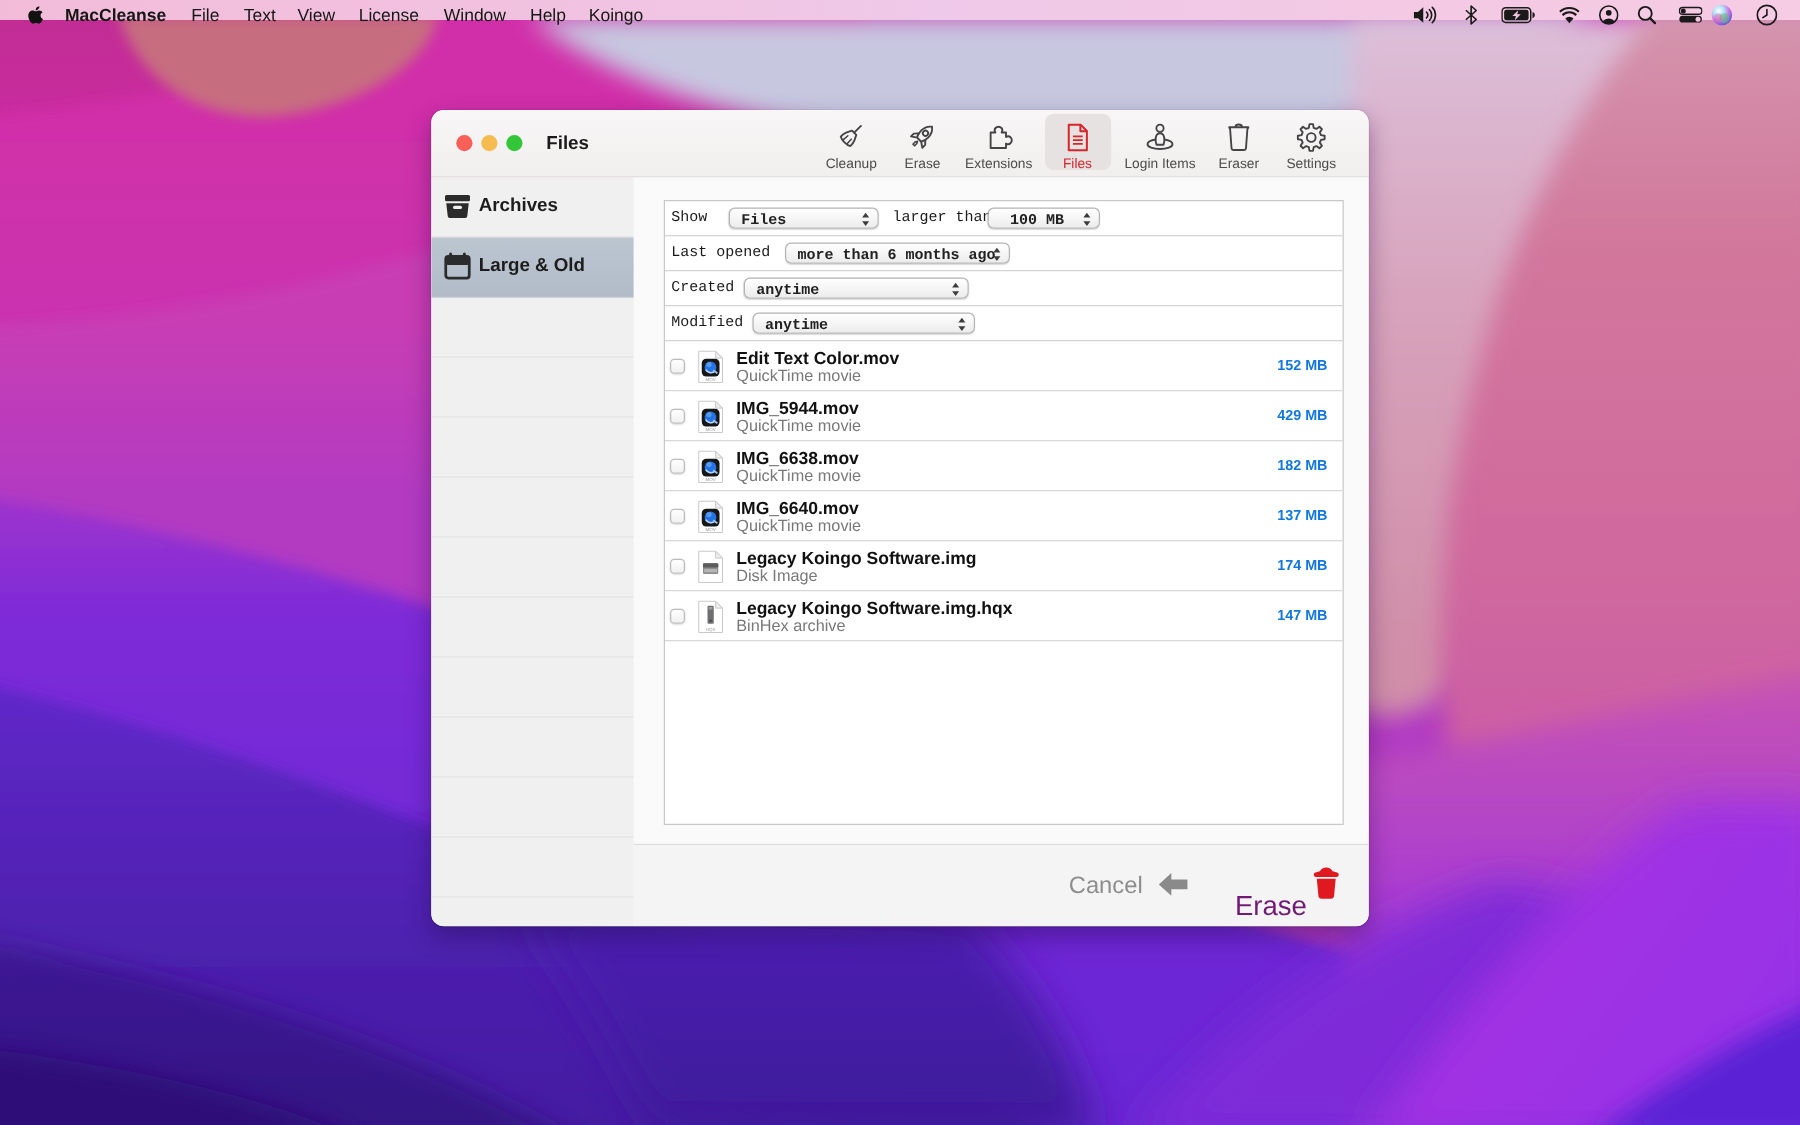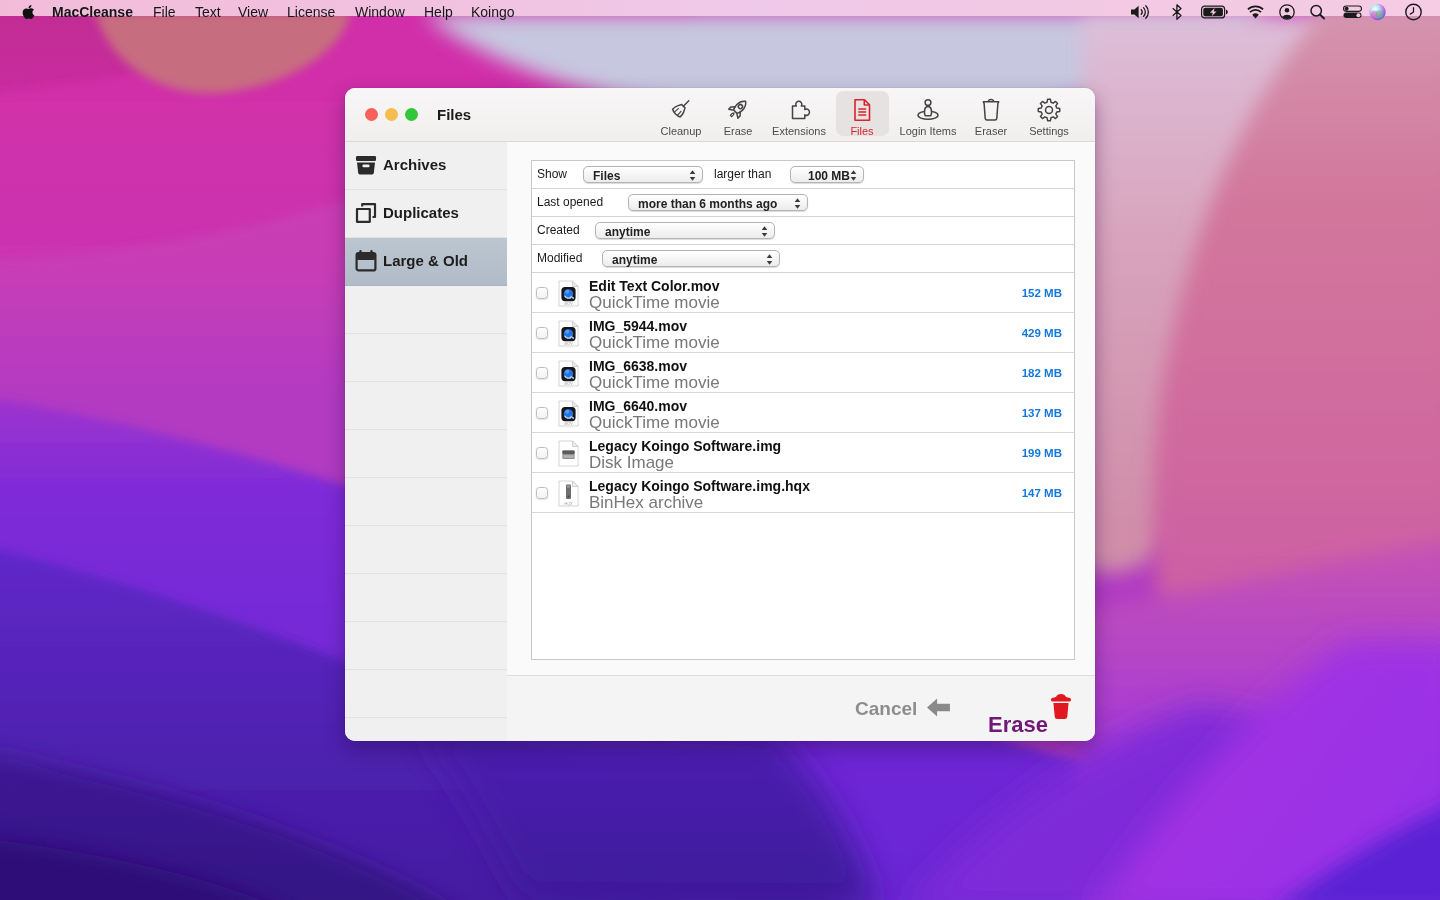--- a/index.html
+++ b/index.html
@@ -26,36 +26,36 @@
   #files-sel { position:absolute; left:491px; top:3px; width:53px; height:45px; background:#e5e2e1; border-radius:7px; }
   
   #sidebar { position:absolute; left:0; top:54px; width:162px; height:599px; background:#f1f0f0; }
   .srow { position:relative; height:48px; border-bottom:1px solid #e3e2e2; }
   .slabel { position:absolute; left:38px; top:14px; font-size:15px; font-weight:bold; color:#1d1d1d; }
   .srow svg { position:absolute; left:9px; top:11px; }
   .ssel { background:linear-gradient(#bcc6d1,#b2bcc8); border-bottom:1px solid #aab4c0; }
   
   #content { position:absolute; left:162px; top:54px; width:588px; height:533px; background:#fafafa; }
   #box { position:absolute; left:24px; top:18px; width:544px; height:500px; background:#ffffff; border:1px solid #c9c8c8; }
-  .frow { position:relative; height:28px; border-bottom:1px solid #d5d4d4; font-size:12px; color:#1a1a1a; }
+  .frow { position:relative; height:28px; border-bottom:1px solid #d5d4d4; font-size:12px; color:#1a1a1a;font-family:Liberation Mono, monospace; }
   .flabel { position:absolute; top:6px; }
   .pop { position:absolute; top:5px; height:17px; border:1px solid #b5b4b4; border-radius:5px;
     background:linear-gradient(#ffffff,#ececec); font-size:12px; font-weight:bold; color:#222;
     box-shadow:0 0.5px 1px rgba(0,0,0,0.15); }
   .pop span { position:absolute; left:9px; top:2px; }
   .pop svg { position:absolute; right:6px; top:3px; }
   .lrow { position:relative; height:40px; border-bottom:1px solid #d9d8d8; }
   .cbx { position:absolute; left:4px; top:14px; width:12px; height:12px; background:linear-gradient(#ffffff,#f1f1f1);
     border:1px solid #bdbcbc; border-radius:3.5px; box-shadow:0 0.5px 1.5px rgba(0,0,0,0.2); }
   .ficon { position:absolute; left:26px; top:7px; }
   .fname { position:absolute; left:57px; top:5px; font-size:14px; font-weight:bold; color:#111; }
-  .fsub { position:absolute; left:57px; top:20px; font-size:17px; color:#787878; }
+  .fsub { position:absolute; left:57px; top:20px; font-size:13px; color:#787878; }
   .fsize { position:absolute; right:12px; top:14px; font-size:11.5px; font-weight:bold; color:#1278de; }
   
-  #footer { position:absolute; left:162px; top:587px; width:588px; height:66px; background:#f5f4f4; border-top:1px solid #dedddd;font-weight:bold; }
+  #footer { position:absolute; left:162px; top:587px; width:588px; height:66px; background:#f5f4f4; border-top:1px solid #dedddd; }
   #cancel { position:absolute; left:348px; top:22px; font-size:19px; color:#8d8d8d; }
   #erase { position:absolute; left:481px; top:36px; font-size:22px; color:#701a75; }
 </style>
 </head>
 <body>
 <div id="stage">
   <svg id="wall" width="1440" height="900" viewBox="0 0 1440 900">
     <defs>
       <linearGradient id="gbase" x1="0" y1="0" x2="0" y2="260" gradientUnits="userSpaceOnUse">
         <stop offset="0" stop-color="#c02d92"></stop>
@@ -289,27 +289,20 @@
 
     <div id="sidebar">
       <div class="srow">
         <svg width="24" height="24" viewBox="0 0 24 24">
           <rect x="2" y="3" width="20" height="5" rx="1.2" fill="#2b2b2b"></rect>
           <path d="M3 9.5 L21 9.5 L19.8 20 A1.6 1.6 0 0 1 18.2 21.4 L5.8 21.4 A1.6 1.6 0 0 1 4.2 20 Z" fill="#2b2b2b"></path>
           <rect x="8.4" y="11.6" width="7.2" height="2.6" rx="1.3" fill="#f1f0f0"></rect>
         </svg>
         <div class="slabel">Archives</div>
       </div>
-      <div class="srow">
-        <svg width="24" height="24" viewBox="0 0 24 24" fill="none" stroke="#2b2b2b" stroke-width="2.2" stroke-linejoin="round">
-          <path d="M8.2 5.5 L8.2 3.2 L21 3.2 L21 16 L18.5 16"></path>
-          <rect x="3" y="8" width="12.8" height="12.8"></rect>
-        </svg>
-        <div class="slabel">Duplicates</div>
-      </div>
       <div class="srow ssel">
         <svg width="24" height="24" viewBox="0 0 24 24">
           <path d="M6.5 2.2 L6.5 5 M17.5 2.2 L17.5 5" stroke="#2b2b2b" stroke-width="2.4" stroke-linecap="round"></path>
           <rect x="2.6" y="4" width="18.8" height="17.4" rx="2" fill="none" stroke="#2b2b2b" stroke-width="2.2"></rect>
           <rect x="2.6" y="4" width="18.8" height="7" rx="2" fill="#2b2b2b"></rect>
         </svg>
         <div class="slabel">Large &amp; Old</div>
       </div>
       <div class="srow"></div>
         <div class="srow"></div>
@@ -327,21 +320,21 @@
       <div id="box">
         <div class="frow">
           <span class="flabel" style="left:5px">Show</span>
           <div class="pop" style="left:51px;width:120px">
               <span>Files</span>
             <svg width="7" height="11" viewBox="0 0 7 11">
                 <path fill="#3c3c3c" d="M3.5 0.2 L6.3 4 L0.7 4 Z M3.5 10.8 L0.7 7 L6.3 7 Z"></path>
               </svg>
           </div>
           <span class="flabel" style="left:182px">larger than</span>
-          <div class="pop" style="left:258px;width:74px">
+          <div class="pop" style="left:258px;width:90px">
               <span style="left:17px">100 MB</span>
             <svg width="7" height="11" viewBox="0 0 7 11">
                 <path fill="#3c3c3c" d="M3.5 0.2 L6.3 4 L0.7 4 Z M3.5 10.8 L0.7 7 L6.3 7 Z"></path>
               </svg>
           </div>
         </div>
         <div class="frow">
           <span class="flabel" style="left:5px">Last opened</span>
           <div class="pop" style="left:96px;width:180px">
               <span>more than 6 months ago</span>
@@ -436,21 +429,21 @@
           <div class="cbx"></div>
           <svg class="ficon" width="21" height="27" viewBox="0 0 21 27">
             <path d="M1 1 L14.5 1 L20 6.5 L20 26 L1 26 Z" fill="#fff" stroke="#c9c9c9" stroke-width="0.8"></path>
             <path d="M14.5 1 L14.5 6.5 L20 6.5 Z" fill="#eee" stroke="#c9c9c9" stroke-width="0.8"></path>
             <rect x="4.4" y="10.5" width="12.2" height="8.6" rx="1" fill="#8e8e8e"></rect>
             <rect x="4.4" y="10.5" width="12.2" height="3.4" rx="1" fill="#5c5c5c"></rect>
             <rect x="5.4" y="15.2" width="10.2" height="2.6" fill="#b5b5b5"></rect>
           </svg>
           <span class="fname">Legacy Koingo Software.img</span>
           <span class="fsub">Disk Image</span>
-          <span class="fsize">199 MB</span>
+          <span class="fsize">174 MB</span>
         </div>
         <div class="lrow">
           <div class="cbx"></div>
           <svg class="ficon" width="21" height="27" viewBox="0 0 21 27">
             <path d="M1 1 L14.5 1 L20 6.5 L20 26 L1 26 Z" fill="#fff" stroke="#c9c9c9" stroke-width="0.8"></path>
             <path d="M14.5 1 L14.5 6.5 L20 6.5 Z" fill="#eee" stroke="#c9c9c9" stroke-width="0.8"></path>
             <rect x="8" y="4.5" width="5" height="14.5" rx="1" fill="#6e6e70"></rect>
             <rect x="9" y="5.6" width="3" height="2" fill="#9c9ca0"></rect>
             <circle cx="10.5" cy="16.5" r="1" fill="#48484a"></circle>
             <text x="10.5" y="24.6" font-size="3.6" fill="#9a9a9a" text-anchor="middle" font-family="Liberation Sans">HQX</text>

